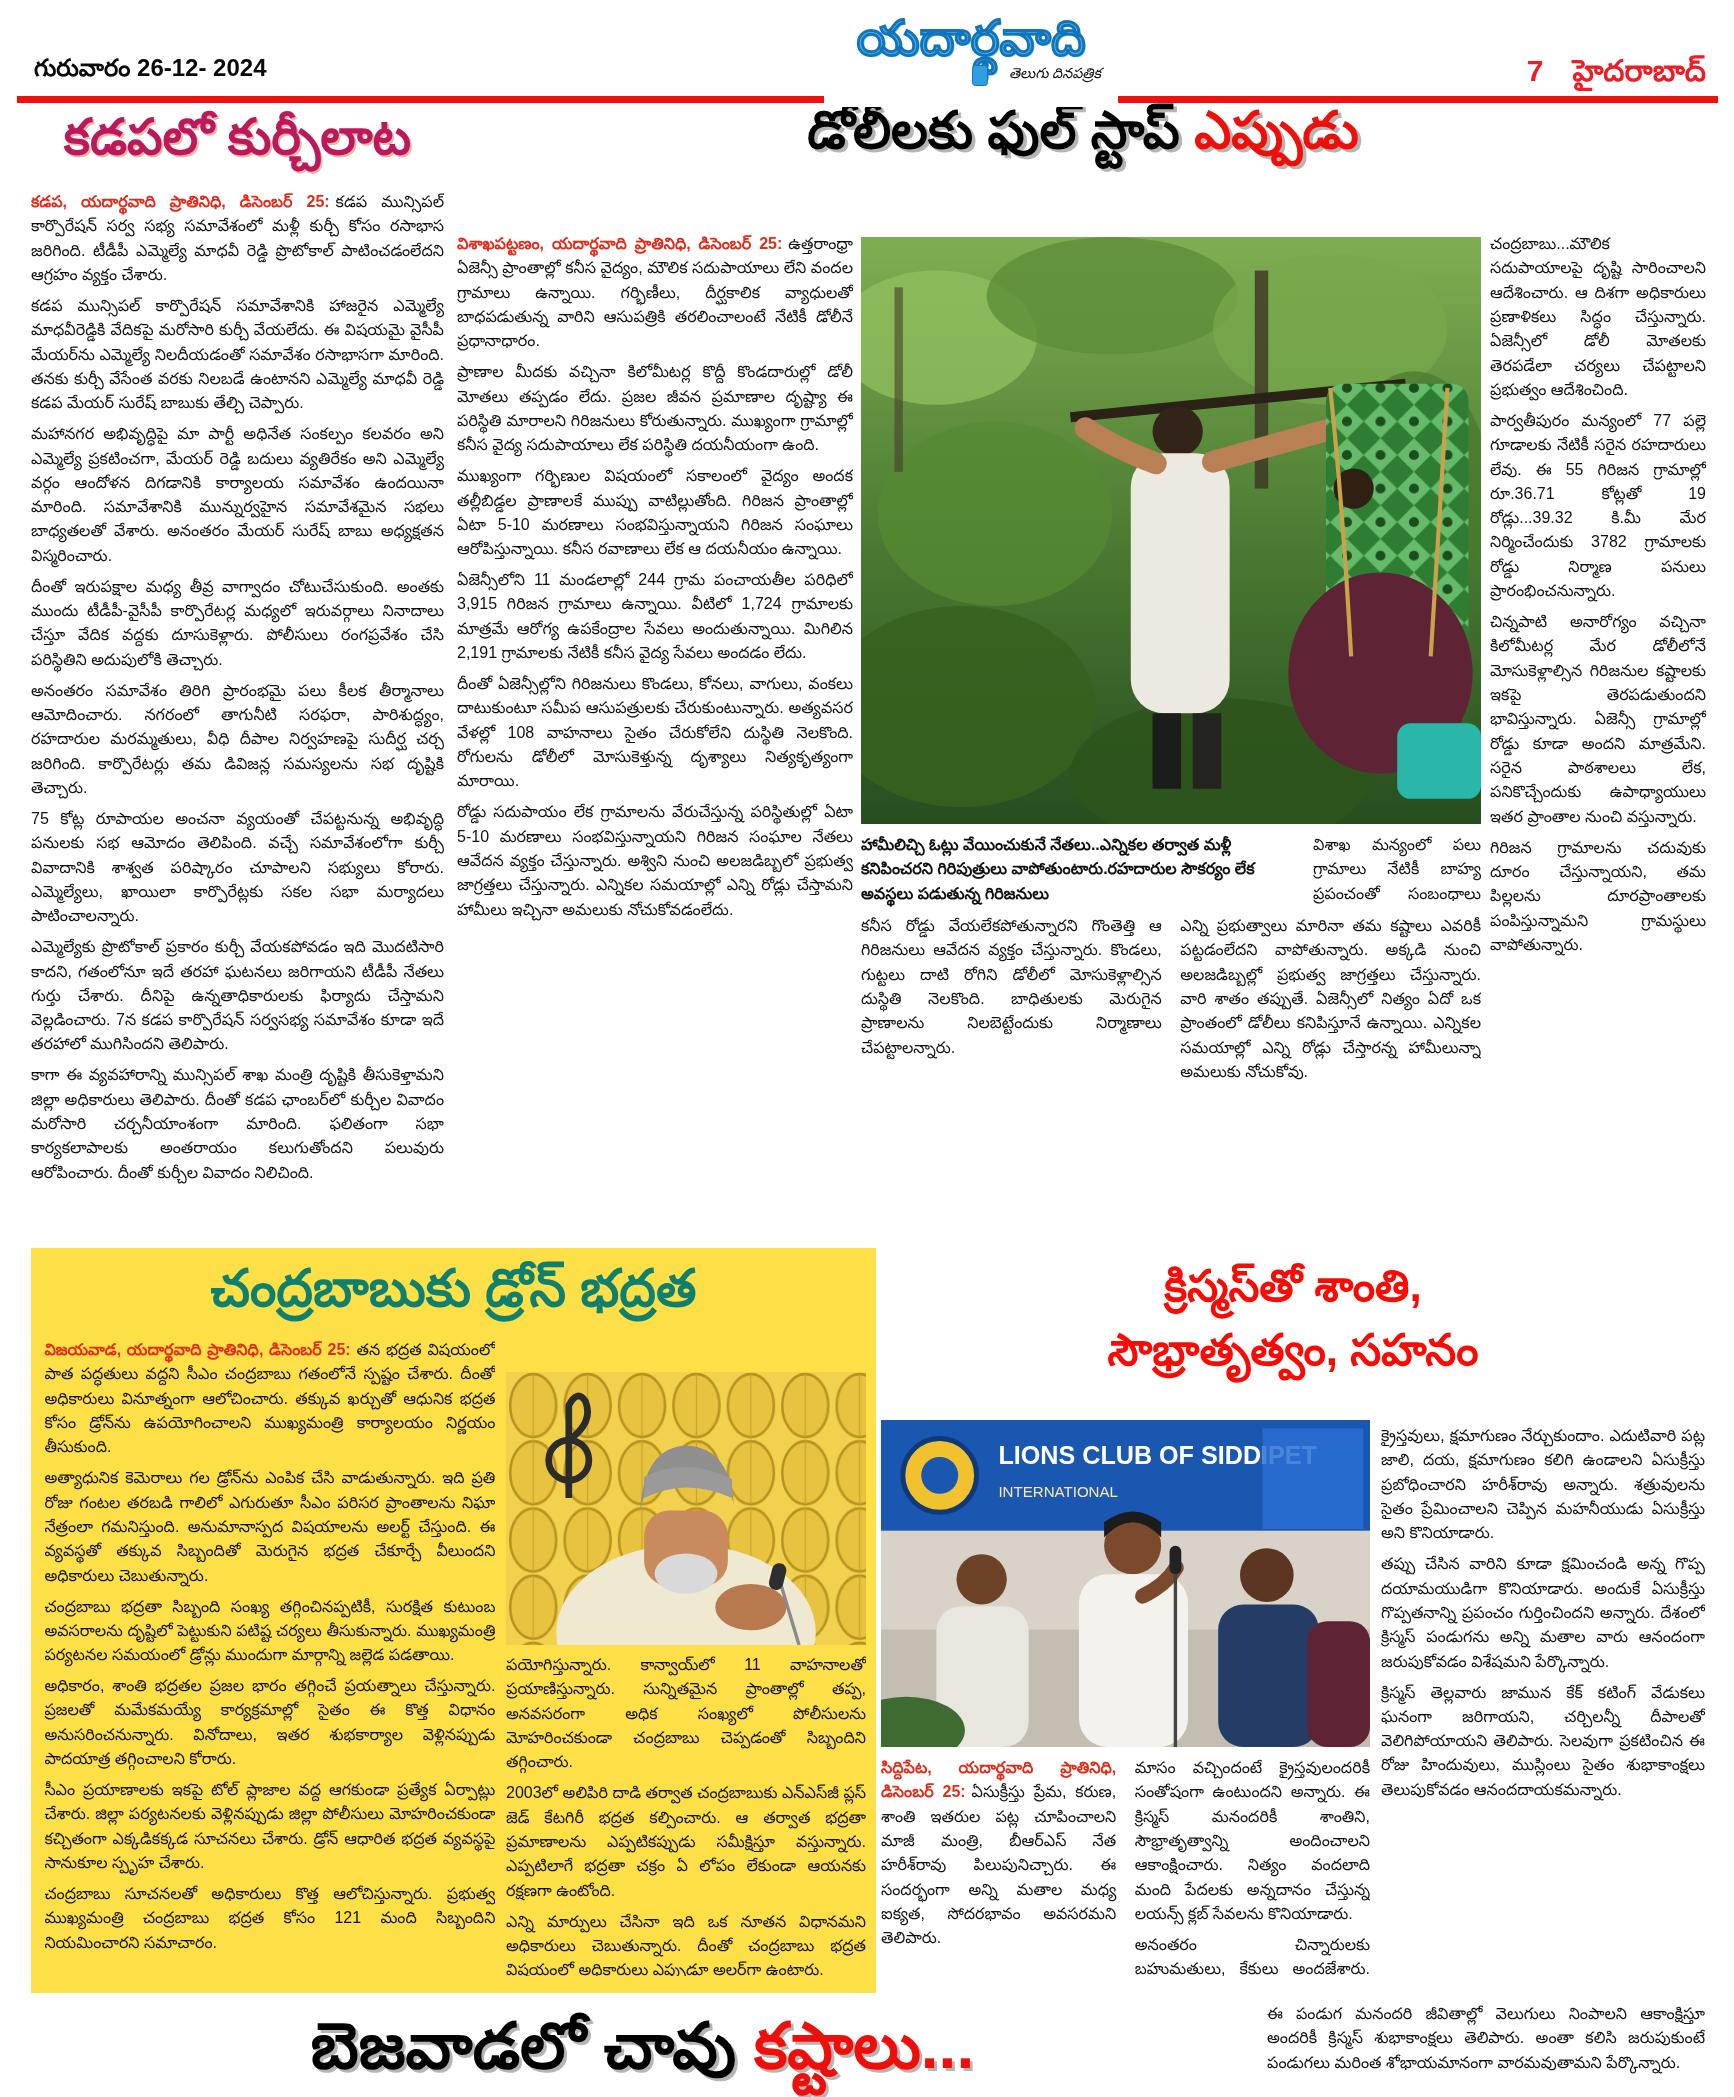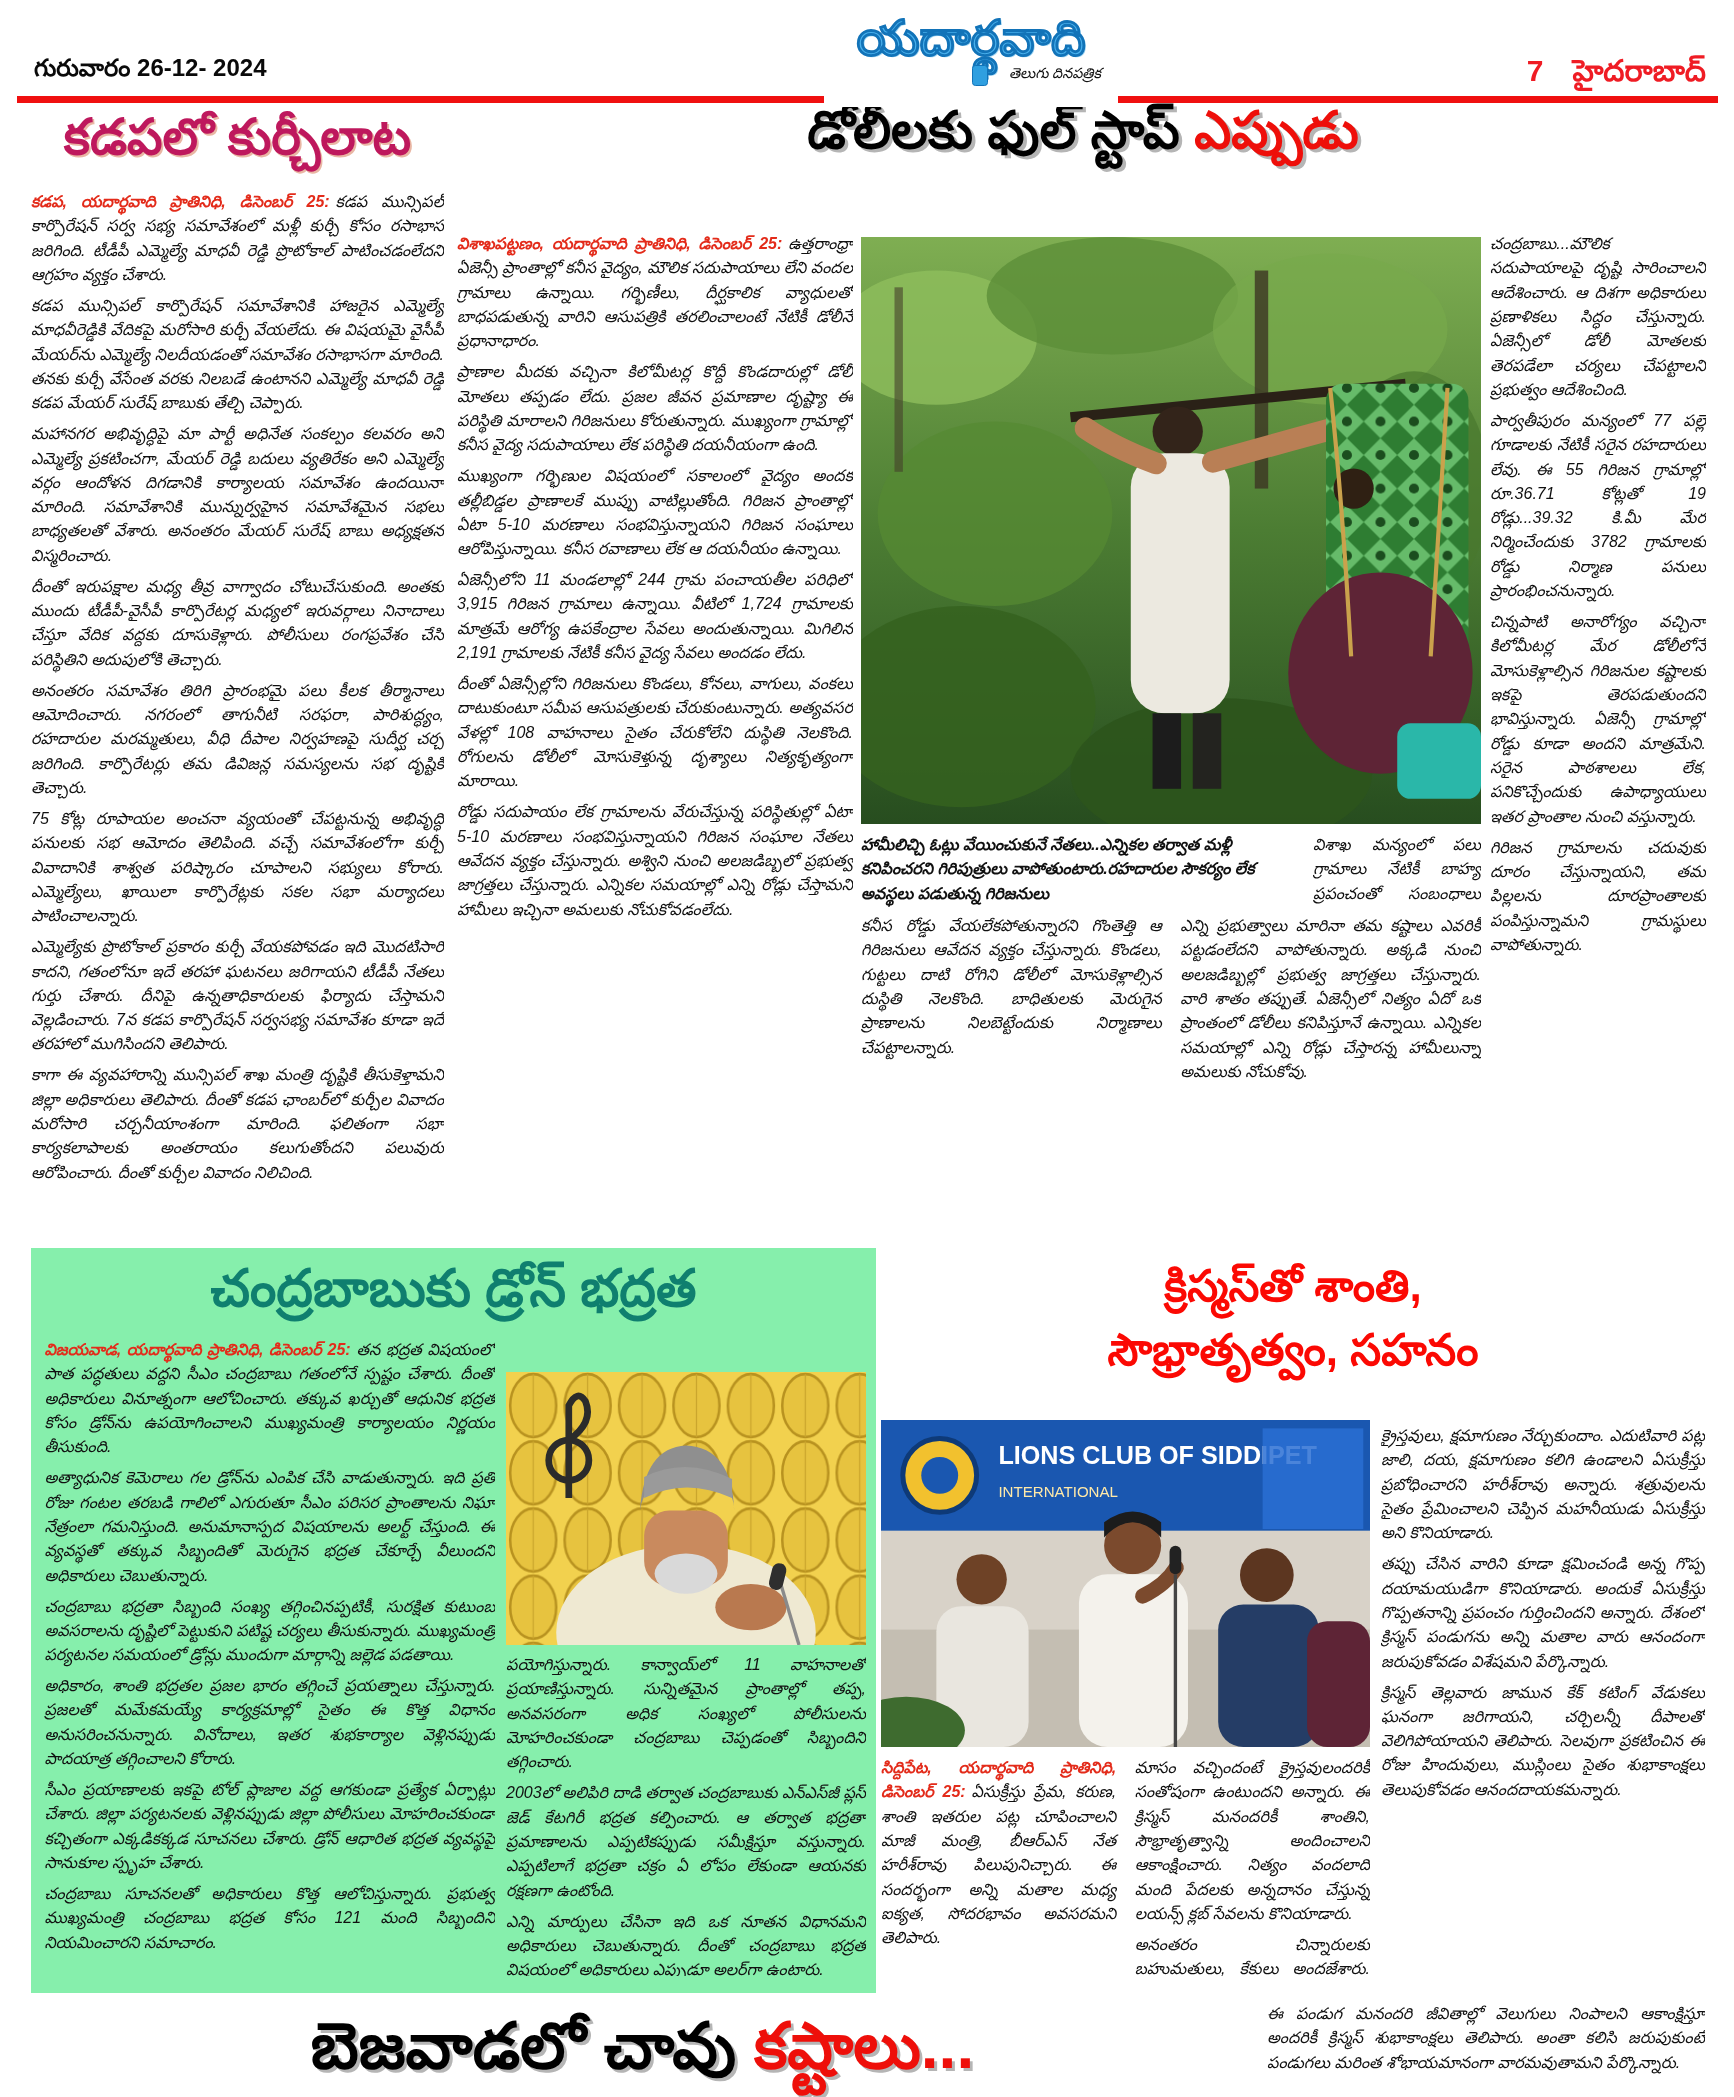--- a/index.html
+++ b/index.html
@@ -19,26 +19,26 @@
   .hl{font-weight:bold;text-align:center;line-height:1.08;}
   .hl-kadapa{position:absolute;left:31px;top:110px;width:413px;font-size:50px;color:#be185d;text-shadow:1.7px 1.7px 0 #e9b7a4;}
   .hl-main{position:absolute;left:459px;top:102px;width:1248px;font-size:52px;color:#000;text-shadow:3.4px 3.4px 0 #b5b5b5;white-space:nowrap;}
   .hl-main .red{color:#ee0f0a;}
   .hl-drone{font-size:52px;color:#0f7f6f;}
   .hl-xmas{position:absolute;width:824px;left:881px;font-size:44px;color:#fb0903;font-weight:bold;text-align:center;white-space:nowrap;}
   .hl-bej{position:absolute;left:31px;top:2009px;width:1223px;font-size:64px;color:#000;font-weight:bold;text-align:center;text-shadow:2.9px 2.9px 0 #b5b5b5;white-space:nowrap;}
   .hl-bej .red{color:#ee0f0a;}
   
   .art{overflow:hidden;}
-  .art p{margin:0 0 6.7px;text-align:justify;font-size:16px;line-height:1.52;font-style:italic;}
+  .art p{margin:0 0 6.7px;text-align:justify;font-size:16px;line-height:1.52;}
   .dl{color:#e32b1a;font-weight:bold;margin-right:5.9px;}
   .cols2{column-count:2;column-gap:18.5px;}
   .caption p{font-weight:bold;text-align:left;}
   
-  .dronebox{position:absolute;left:31px;top:1248px;width:845px;height:745px;background:#86efac;}
+  .dronebox{position:absolute;left:31px;top:1248px;width:845px;height:745px;background:#fde047;}
   
   .photo{position:absolute;overflow:hidden;}
   .photo svg{display:block;width:100%;height:100%;}
 </style>
 </head>
 <body>
 
 <div class="date">గురువారం 26-12- 2024</div>
 <div class="pageno">
   <span class="n">7</span>

